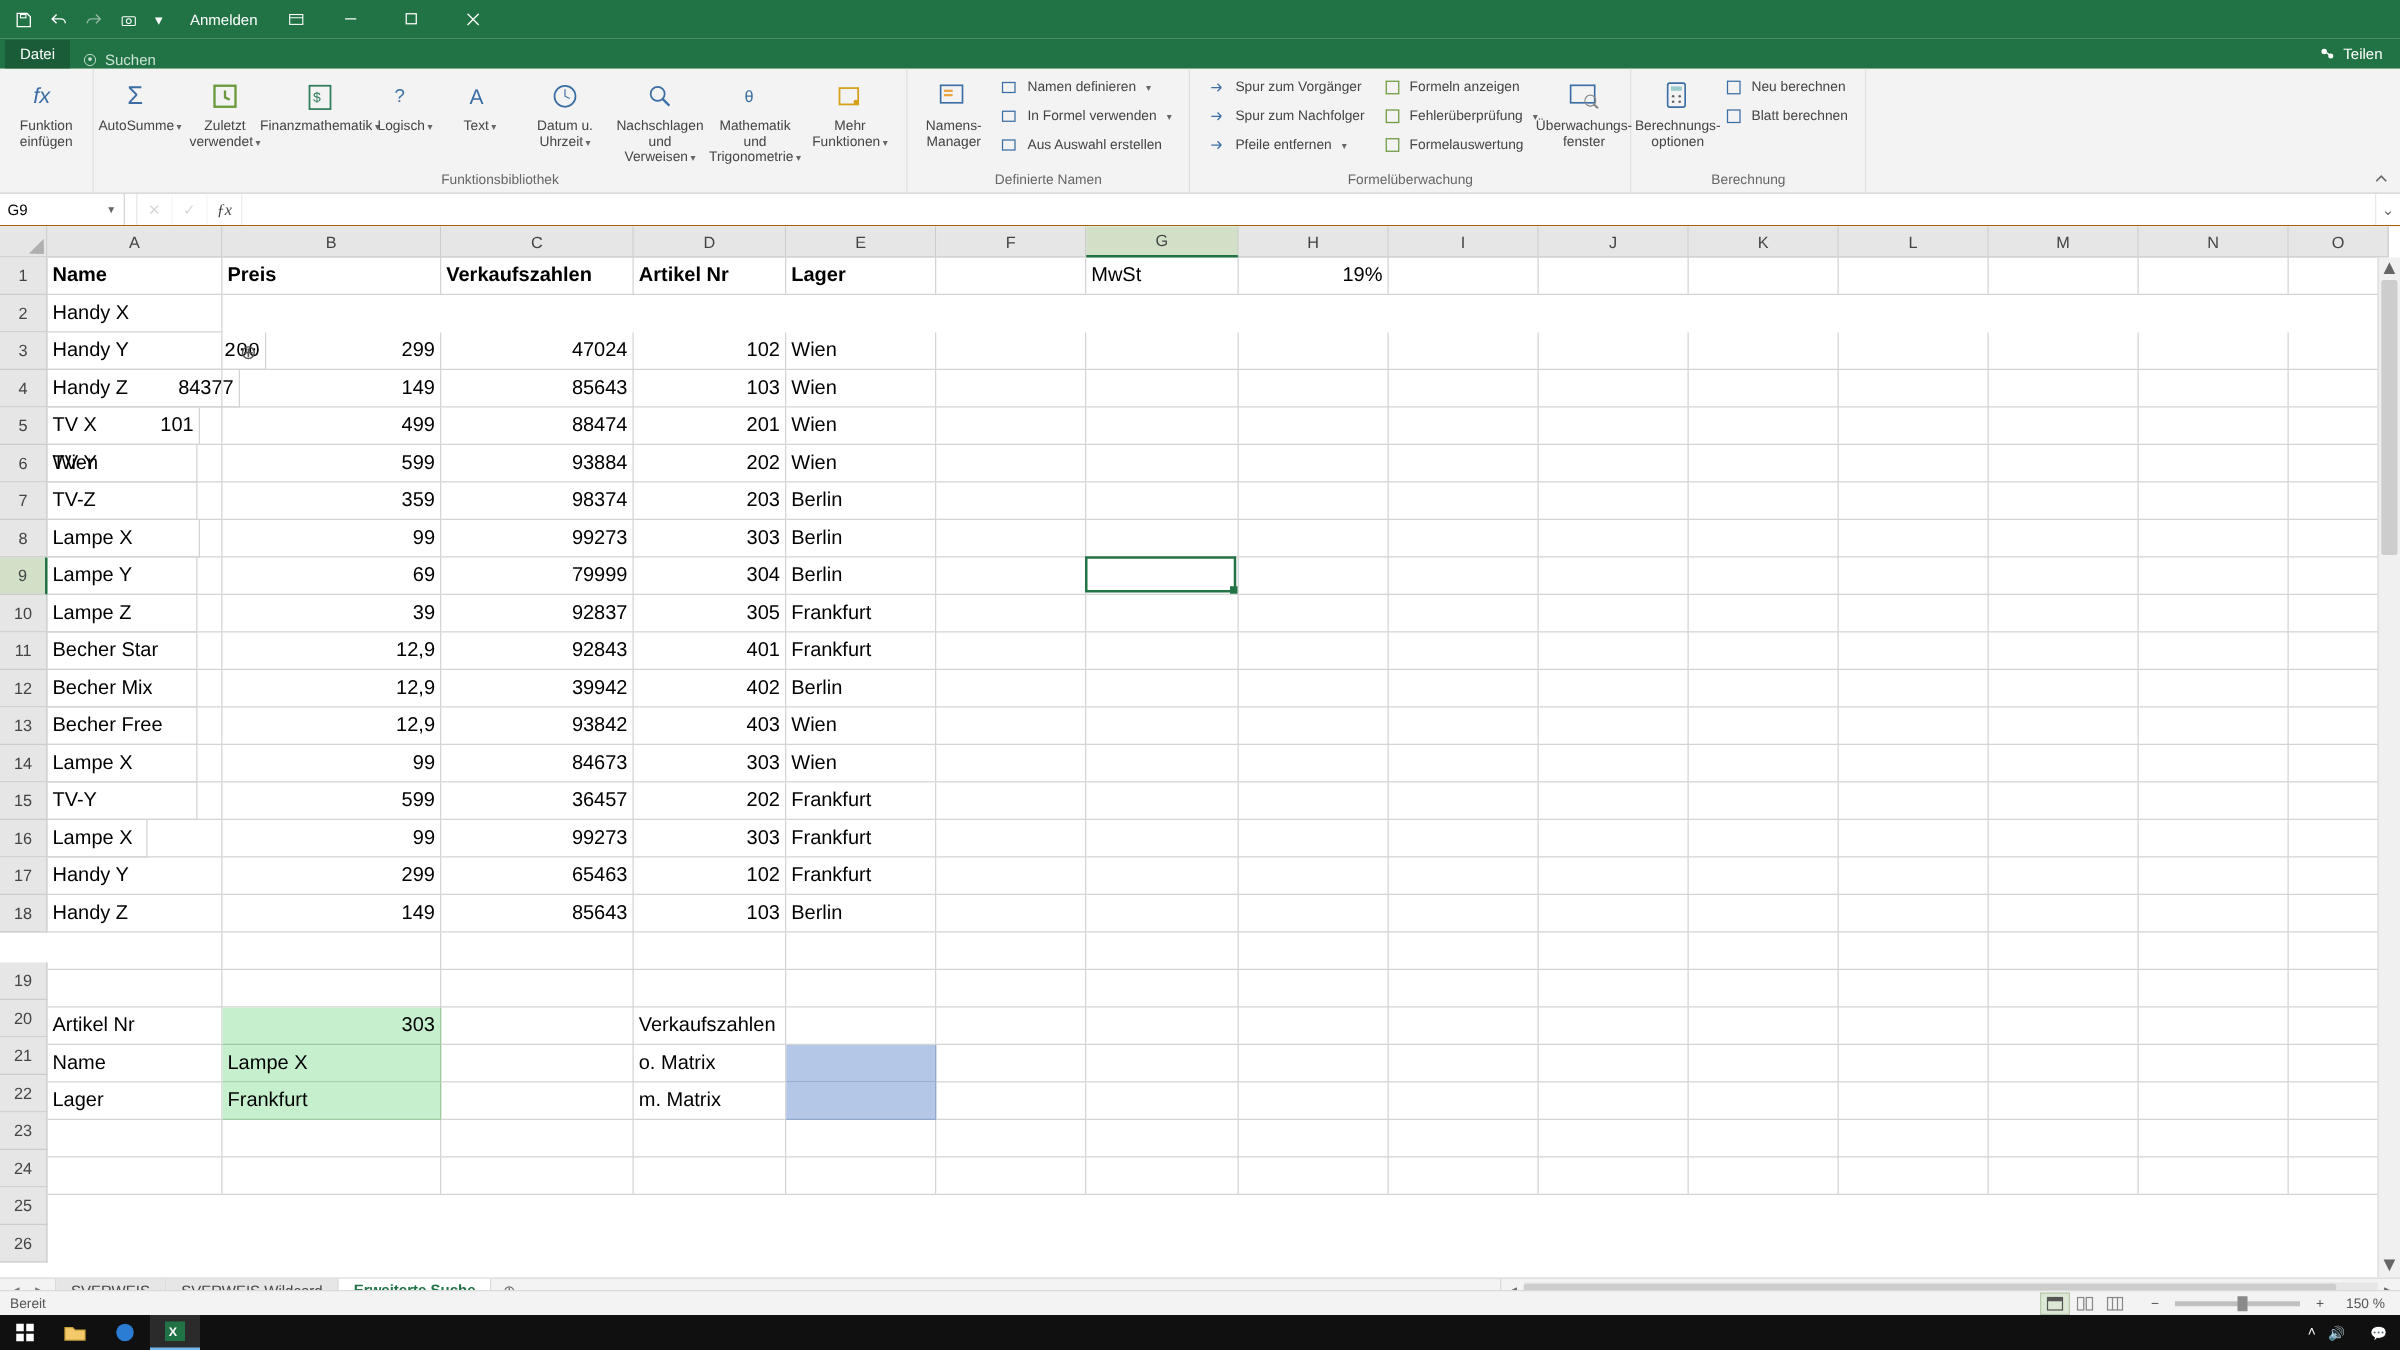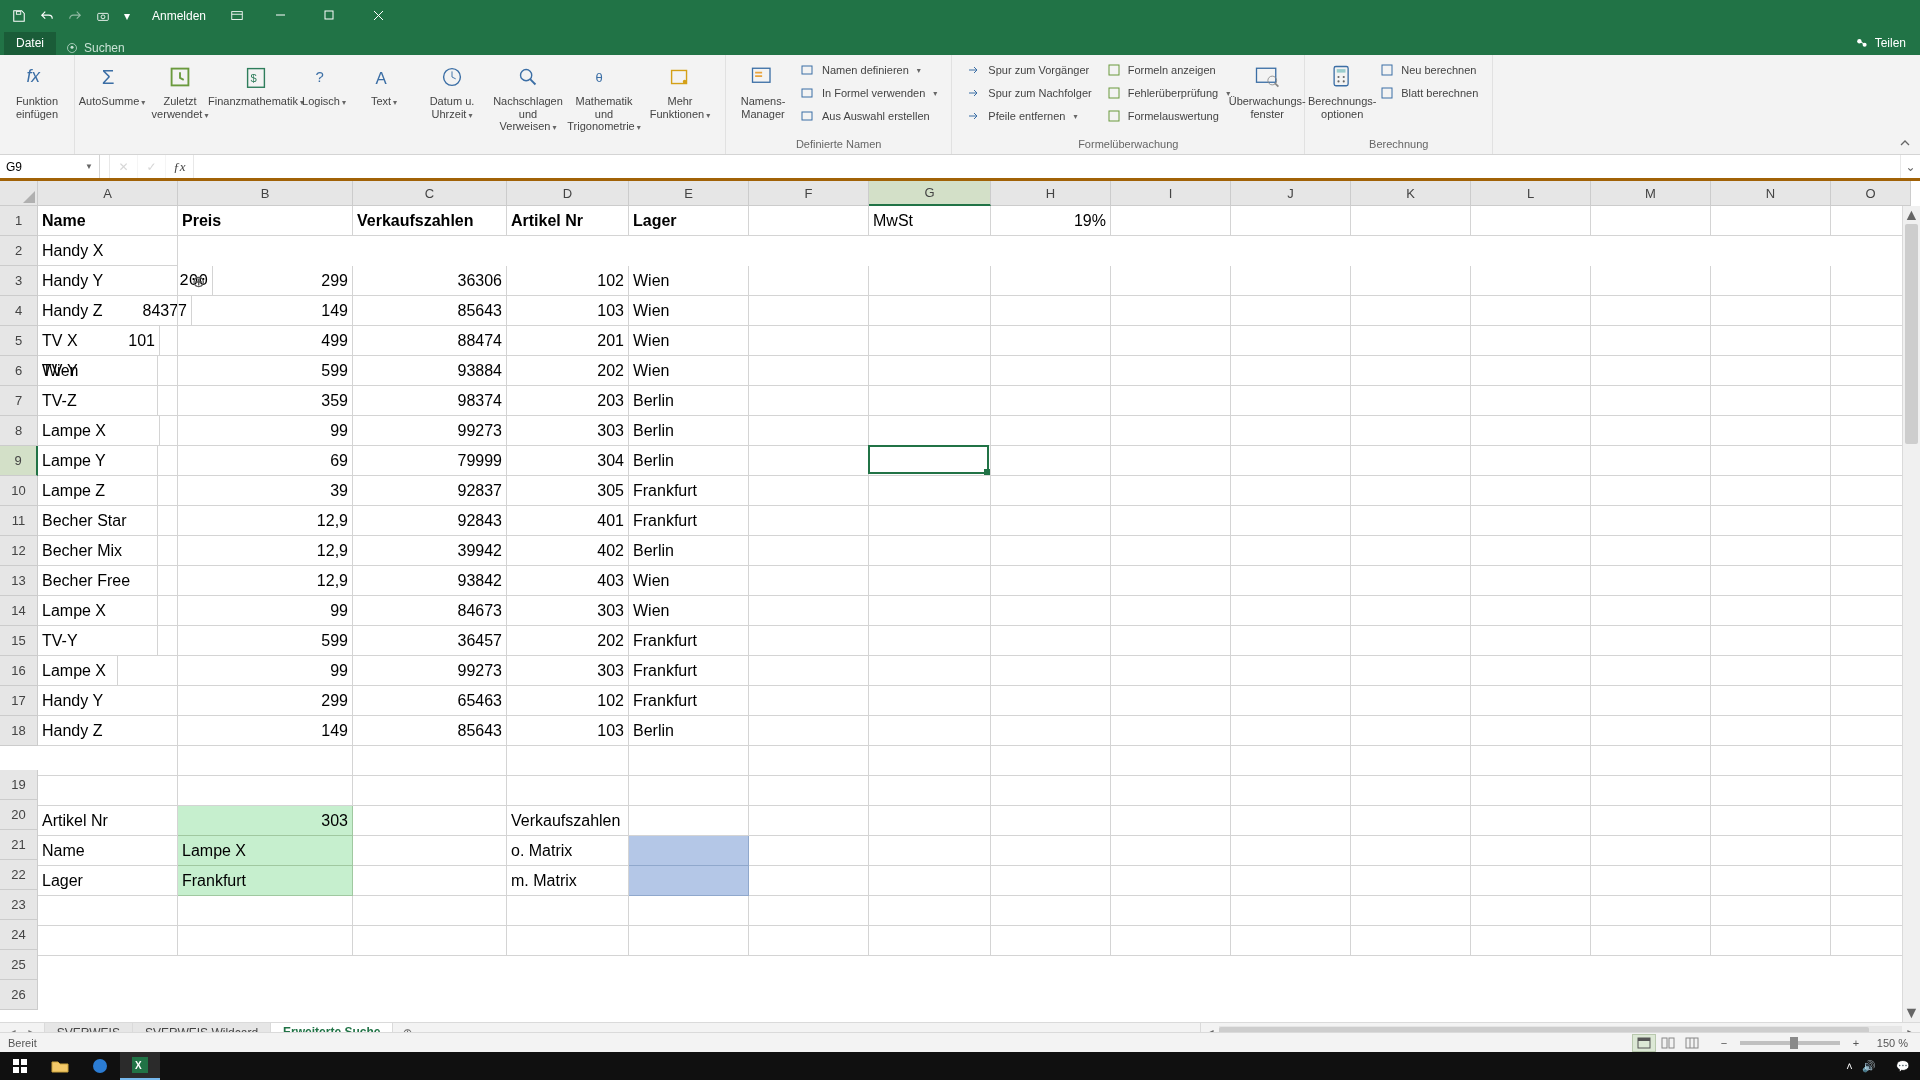--- a/index.html
+++ b/index.html
@@ -34,21 +34,21 @@
   .big-btn { width: 58px; display: flex; flex-direction: column; align-items: center; text-align: center; padding: 2px 2px; cursor: pointer; border-radius: 2px; line-height: 1.15; }
   .big-btn .ico { width: 32px; height: 32px; display: flex; align-items: center; justify-content: center; margin-bottom: 2px; }
   .big-btn .lbl { font-size: 11px; }
   .small-btn-col { display: flex; flex-direction: column; gap: 1px; }
   .small-btn { display: flex; align-items: center; gap: 6px; padding: 1px 6px; cursor: pointer; border-radius: 2px; white-space: nowrap; font-size: 11px; height: 22px; }
   .small-btn .sico { width: 16px; height: 16px; display: flex; align-items: center; justify-content: center; }
   .drop-caret { font-size: 8px; margin-left: 2px; color: #666; }
   .ribbon-collapse { position: absolute; right: 6px; bottom: 4px; width: 18px; height: 14px; cursor: pointer; display:flex;align-items:center;justify-content:center;}
 
   
-  .formula-row { height: 26px; border-bottom: 3px solid #a16207; display: flex; align-items: stretch; background: #fff; font-size: 12px; }
+  .formula-row { height: 26px; border-bottom: 1px solid #a16207; display: flex; align-items: stretch; background: #fff; font-size: 12px; }
   .name-box { width: 100px; border-right: 1px solid #d4d4d4; display: flex; align-items: center; padding: 0 6px; justify-content: space-between; background:#fff; }
   .name-box input { border: none; width: 60px; font-size: 12px; outline: none; }
   .fb-btn { width: 28px; display: flex; align-items: center; justify-content: center; border-right: 1px solid #e8e8e8; color: #999; cursor: pointer; }
   .fb-btn.fx { color: #444; font-style: italic; font-family: "Times New Roman", serif; font-size: 13px; }
   .formula-input { flex: 1; border: none; padding: 0 6px; font-size: 12px; outline: none; }
   .fb-expand { width: 20px; display:flex;align-items:center;justify-content:center;cursor:pointer;color:#666; border-left:1px solid #e8e8e8;}
 
   
   .grid-wrap { position: absolute; top: 181px; left: 0; right: 0; bottom: 58px; overflow: hidden; background: #fff; }
   .select-all-tri { position:absolute; top:0; left:0; width:38px; height:25px; background:#e6e6e6; border-right:1px solid #ccc; border-bottom:1px solid #ccc; cursor:pointer;}
@@ -266,20 +266,21 @@
         <div class="big-btn" style="width: 74px;">
           <div class="ico">
             <svg width="28" height="28" viewBox="0 0 30 30">
               <rect x="6" y="8" width="16" height="14" fill="none" stroke="#d4a017" stroke-width="1.5"></rect>
               <circle cx="20" cy="20" r="2" fill="#d4a017"></circle>
             </svg>
           </div>
           <div class="lbl">Mehr Funktionen<span class="drop-caret">▾</span></div>
         </div>
       </div>
+    <div class="rib-group-label">Funktionsbibliothek</div>
   </div>
 
   <div class="rib-group">
     <div class="rib-group-body">
       <div class="big-btn">
         <div class="ico">
             <svg width="28" height="28" viewBox="0 0 32 32">
               <rect x="4" y="6" width="20" height="16" fill="none" stroke="#3b6ea5" stroke-width="1.5"></rect>
               <rect x="7" y="10" width="8" height="2" fill="#e8a33d"></rect>
               <rect x="7" y="14" width="8" height="2" fill="#e8a33d"></rect>
@@ -524,21 +525,21 @@
         <div class="cell" style="width: 120px; height: 30px;"></div>
         <div class="cell" style="width: 120px; height: 30px;"></div>
         <div class="cell" style="width: 120px; height: 30px;"></div>
         <div class="cell" style="width: 120px; height: 30px;"></div>
         <div class="cell" style="width: 120px; height: 30px;"></div>
         <div class="cell" style="width: 80px; height: 30px;"></div>
       </div>
       <div class="row" style="height: 30px;">
         <div class="cell" style="width: 140px; height: 30px;">Handy Y</div>
         <div class="cell num" style="width: 175px; height: 30px;">299</div>
-        <div class="cell num" style="width: 154px; height: 30px;">36306</div>
+        <div class="cell num" style="width: 154px; height: 30px;">47024</div>
         <div class="cell num" style="width: 122px; height: 30px;">102</div>
         <div class="cell" style="width: 120px; height: 30px;">Wien</div>
         <div class="cell" style="width: 120px; height: 30px;"></div>
         <div class="cell" style="width: 122px; height: 30px;"></div>
         <div class="cell" style="width: 120px; height: 30px;"></div>
         <div class="cell" style="width: 120px; height: 30px;"></div>
         <div class="cell" style="width: 120px; height: 30px;"></div>
         <div class="cell" style="width: 120px; height: 30px;"></div>
         <div class="cell" style="width: 120px; height: 30px;"></div>
         <div class="cell" style="width: 120px; height: 30px;"></div>

